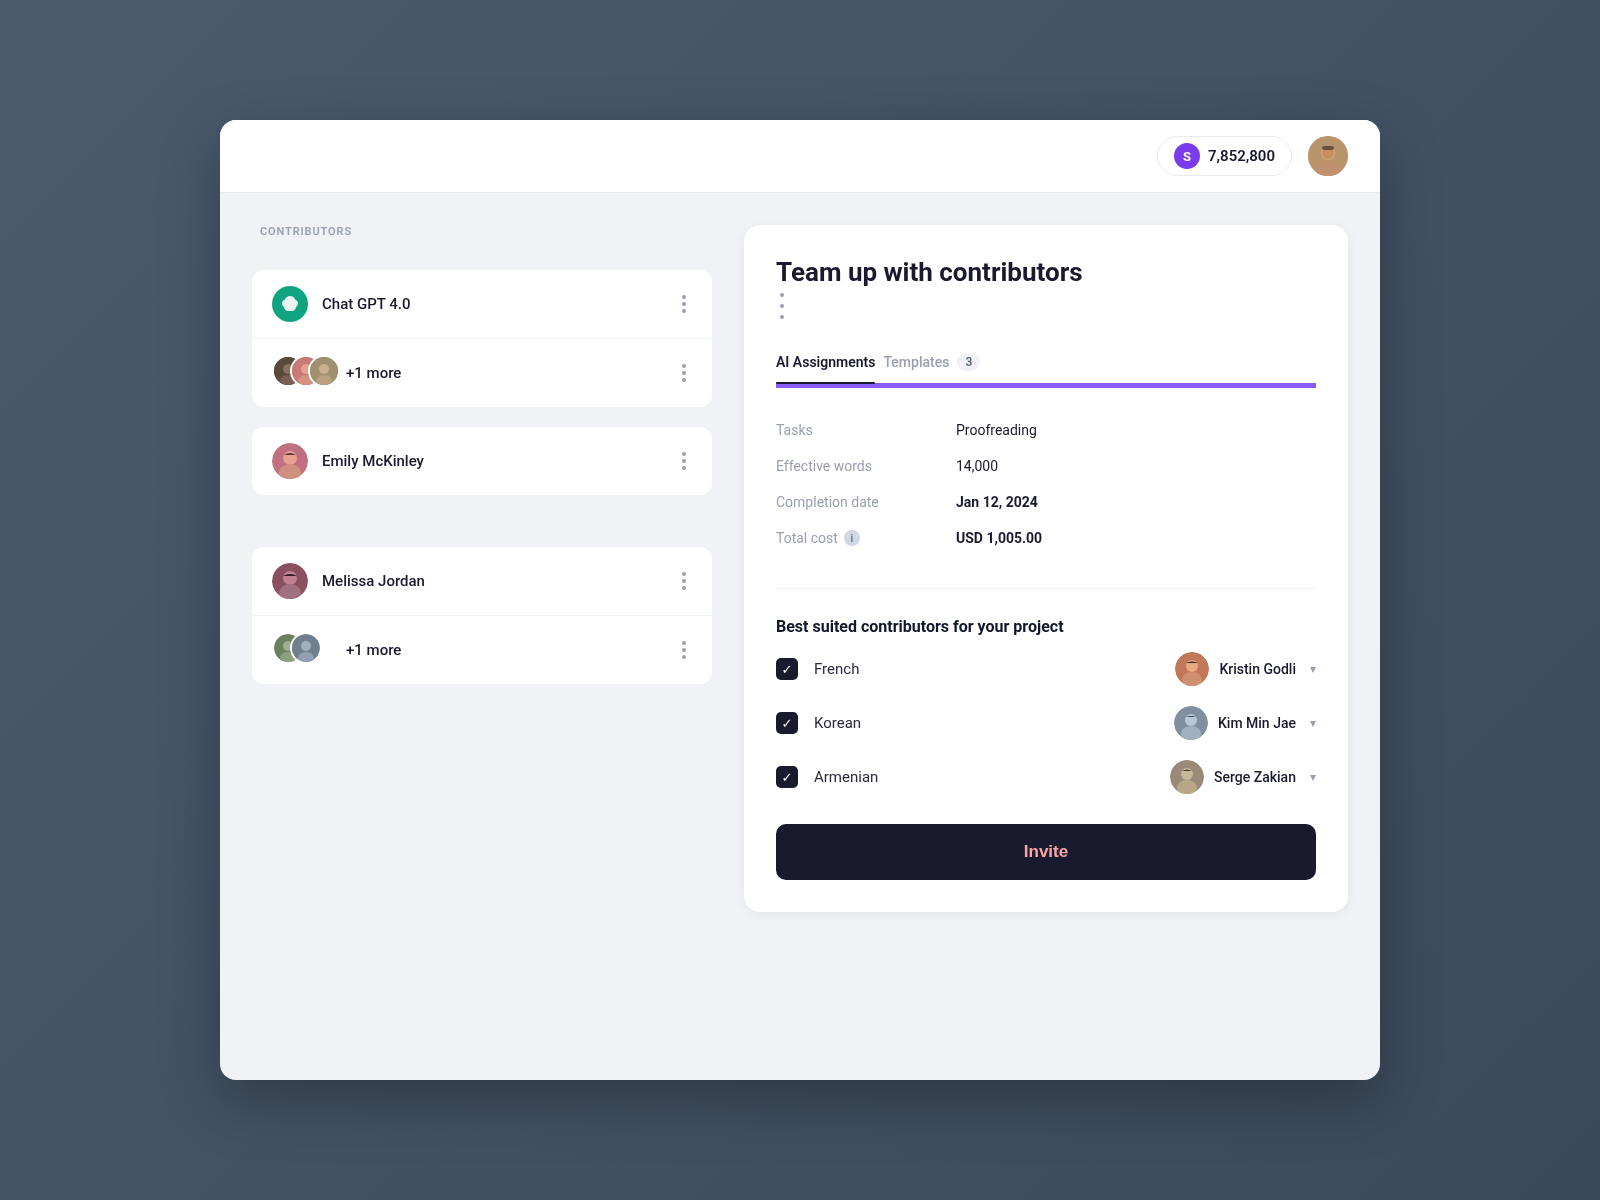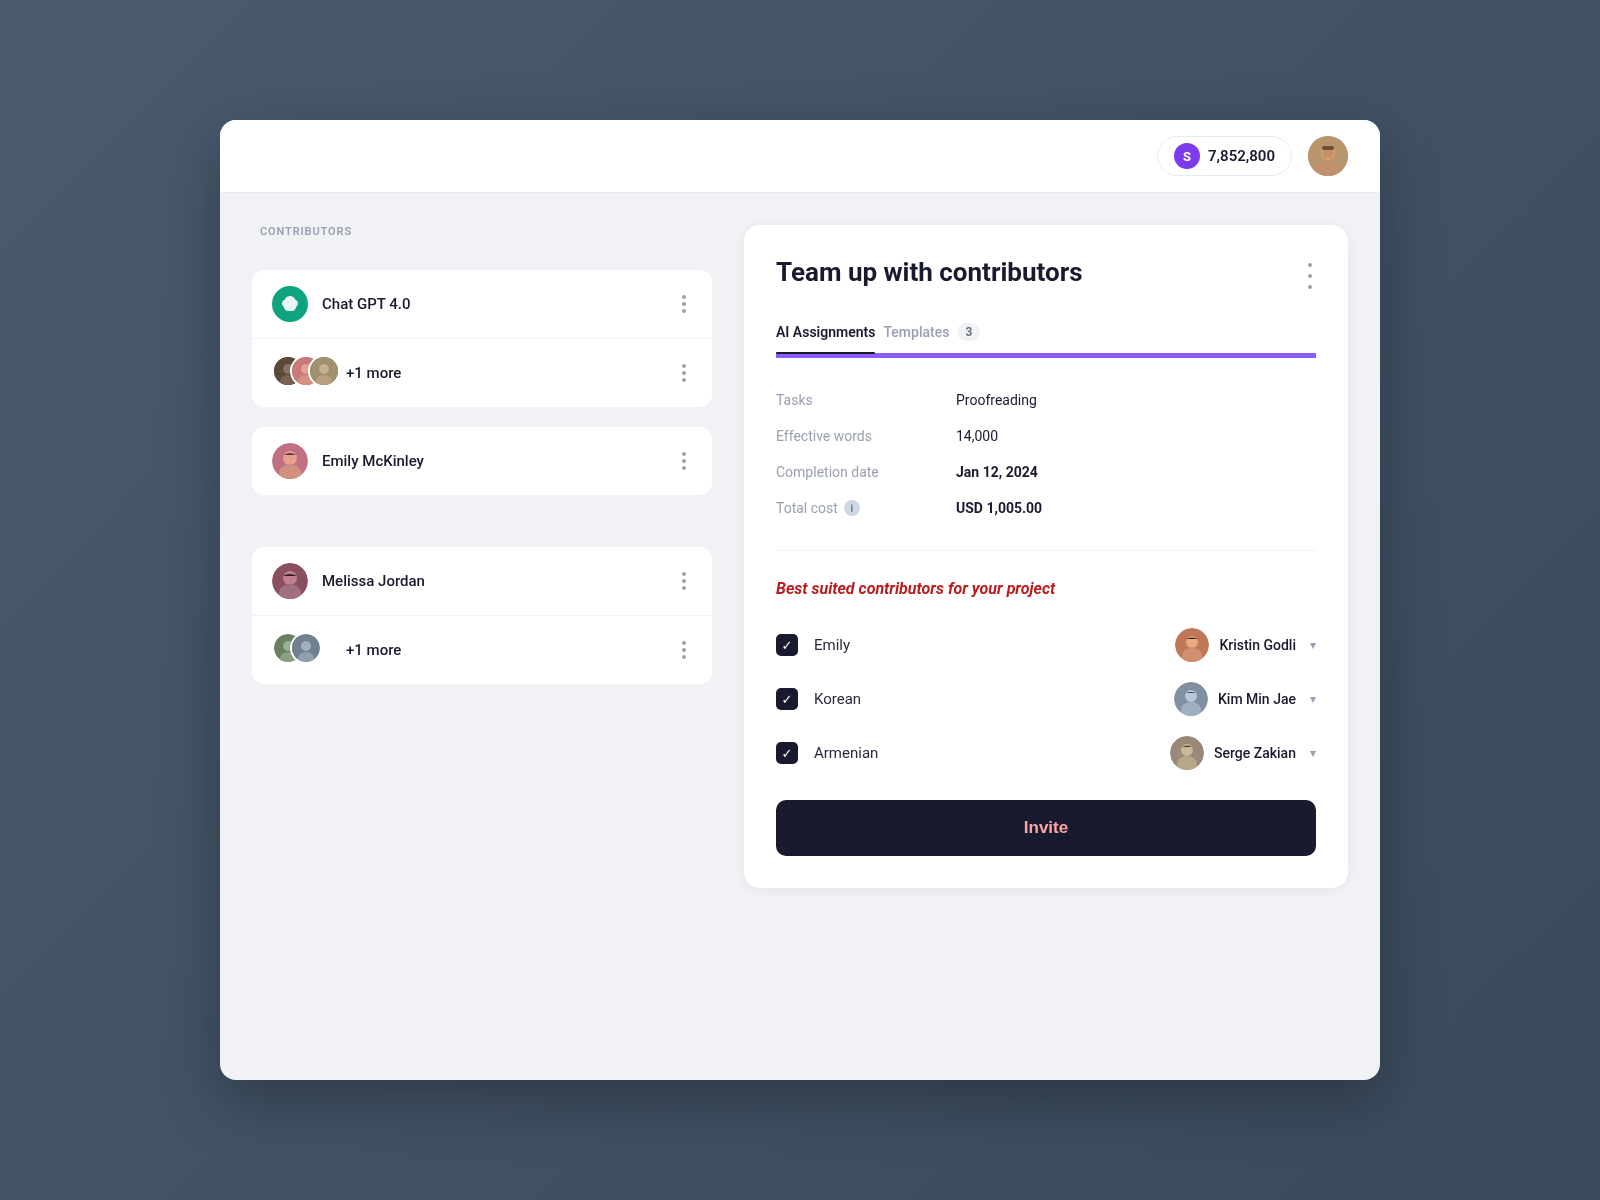--- a/index.html
+++ b/index.html
@@ -225,20 +225,21 @@
       border-radius: 16px;
       padding: 32px;
       box-shadow: 0 2px 12px rgba(0,0,0,0.06);
     }
 
     .panel-header {
       display: flex;
       align-items: flex-start;
       justify-content: space-between;
       margin-bottom: 20px;
+      flex-direction: column;
     }
 
     .panel-title {
       font-size: 26px;
       font-weight: 700;
       color: #1a1a2e;
     }
 
     .panel-menu {
       color: #9aa0b0;
@@ -289,21 +290,21 @@
       font-size: 12px;
       font-weight: 600;
       padding: 2px 8px;
       border-radius: 12px;
     }
 
     
     .info-rows {
       margin-bottom: 28px;
       border-bottom: 1px solid #f0f2f5;
-      padding-bottom: 24px;
+      padding-bottom: 32px;
     }
 
     .info-row {
       display: flex;
       align-items: center;
       padding: 10px 0;
     }
 
     .info-label {
       font-size: 14px;
@@ -333,23 +334,22 @@
       justify-content: center;
       font-size: 10px;
       color: #6a7a8a;
       font-weight: 700;
     }
 
     
     .section-title {
       font-size: 16px;
       font-weight: 700;
-      color: #b91c1c;
-      margin-bottom: 20px;
-      font-style: italic;
+      color: #0f172a;
+      margin-bottom: 6px;
     }
 
     .contributor-row {
       display: flex;
       align-items: center;
       padding: 10px 0;
       gap: 16px;
     }
 
     .checkbox {
@@ -618,21 +618,21 @@
       </div>
 
       
       <div>
         <div class="section-title">Best suited contributors for your project</div>
 
         <div class="contributor-row">
           <div class="checkbox">
             <span class="checkbox-check">✓</span>
           </div>
-          <span class="lang-label">Emily</span>
+          <span class="lang-label">French</span>
           <div class="contributor-info">
             <div class="contributor-avatar">
               <svg width="34" height="34" viewBox="0 0 34 34">
                 <circle cx="17" cy="17" r="17" fill="#c07858"></circle>
                 <circle cx="17" cy="14" r="6" fill="#e8a880"></circle>
                 <ellipse cx="17" cy="28" rx="10" ry="8" fill="#d09070"></ellipse>
                 <path d="M11 11 Q17 8 23 11" fill="#3a2a1a"></path>
               </svg>
             </div>
             <span class="contributor-name">Kristin Godli</span>

